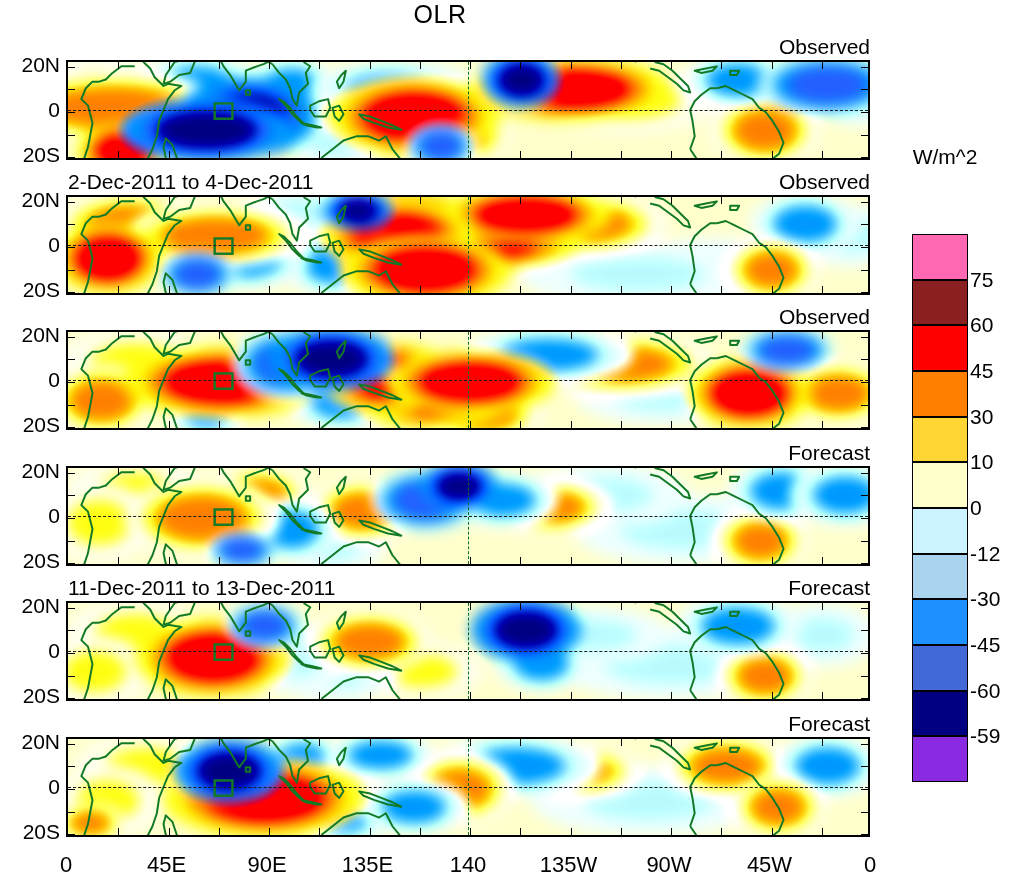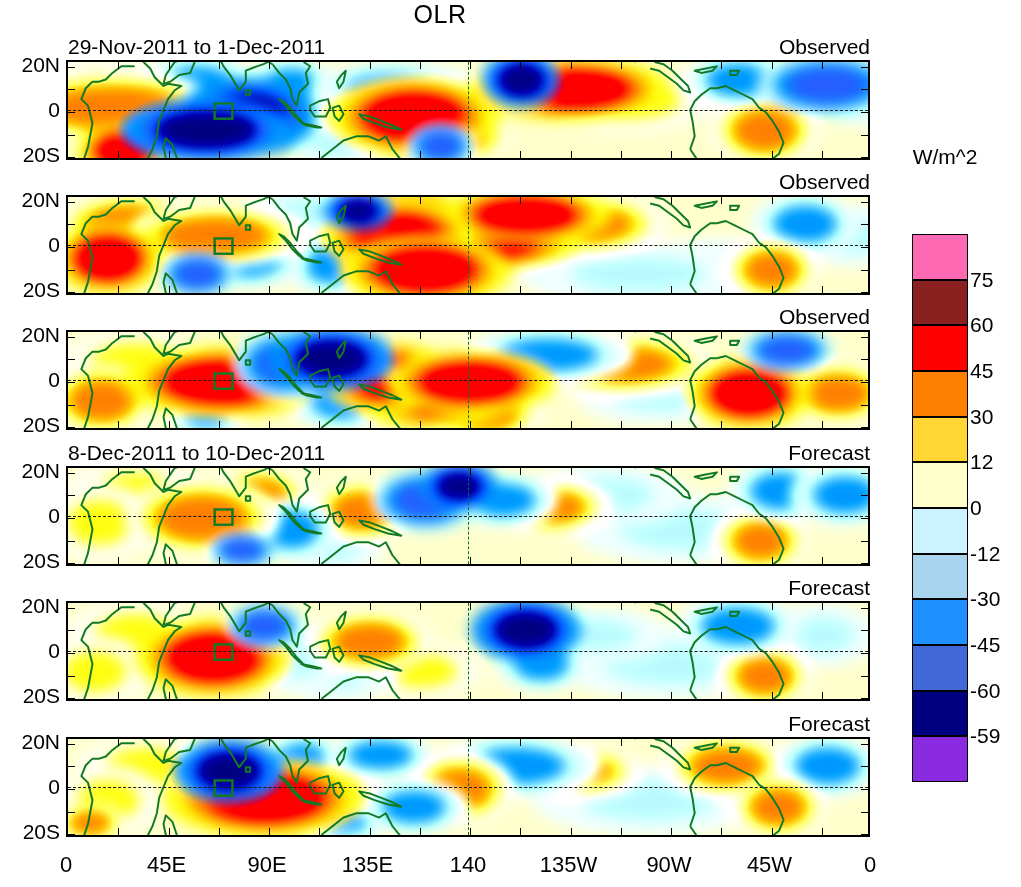--- a/index.html
+++ b/index.html
@@ -90,21 +90,20 @@
   .blob { position:absolute; border-radius:50%; }
   svg.mapsvg { position:absolute; inset:0; width:100%; height:100%; }
 </style>
 </head>
 <body>
 
 <div id="page-title">OLR</div>
 
 <div id="panels-root">
     <div class="panel" style="top: 60px;">
-      <div class="panel-caption">29-Nov-2011 to 1-Dec-2011</div>
       <div class="panel-status">Observed</div>
       <div class="frame">
         <div style="position: absolute; inset: 0px; filter: blur(7px) contrast(1.45);">
           <div class="blob" style="left: 54.1583px; top: 36.3636px; width: 70.35px; height: 63.6364px; background: rgb(255, 255, 204);"></div>
           <div class="blob" style="left: 62.8013px; top: 44.1818px; width: 53.064px; height: 48px; background: rgb(255, 255, 204);"></div>
           <div class="blob" style="left: 69.2333px; top: 50px; width: 40.2px; height: 36.3636px; background: rgb(255, 214, 51);"></div>
           <div class="blob" style="left: -43.55px; top: -7.95455px; width: 140.7px; height: 79.5455px; background: rgb(255, 255, 204);"></div>
           <div class="blob" style="left: -26.264px; top: 1.81818px; width: 106.128px; height: 60px; background: rgb(255, 255, 204);"></div>
           <div class="blob" style="left: -13.4px; top: 9.09091px; width: 80.4px; height: 45.4545px; background: rgb(255, 214, 51);"></div>
           <div class="blob" style="left: 464.533px; top: 6.81818px; width: 187.6px; height: 63.6364px; background: rgb(255, 255, 204);"></div>
@@ -232,20 +231,21 @@
         <div class="tick-y left" style="top: 27.2727px;"></div>
         <div class="tick-y right" style="top: 27.2727px;"></div>
         <div class="tick-y left" style="top: 4.54545px;"></div>
         <div class="tick-y right" style="top: 4.54545px;"></div>
       </div>
       <div class="ylab" style="top: 4.54545px;">20N</div>
       <div class="ylab" style="top: 50px;">0</div>
       <div class="ylab" style="top: 95.4545px;">20S</div>
     </div>
     <div class="panel" style="top: 195px;">
+      <div class="panel-caption">2-Dec-2011 to 4-Dec-2011</div>
       <div class="panel-status">Observed</div>
       <div class="frame">
         <div style="position: absolute; inset: 0px; filter: blur(7px) contrast(1.45);">
           <div class="blob" style="left: 546.05px; top: 40.9091px; width: 203.233px; height: 63.6364px; background: rgb(204, 242, 255);"></div>
           <div class="blob" style="left: 571.019px; top: 48.7273px; width: 153.296px; height: 48px; background: rgb(204, 242, 255);"></div>
           <div class="blob" style="left: 589.6px; top: 54.5455px; width: 116.133px; height: 36.3636px; background: rgb(168, 212, 240);"></div>
           <div class="blob" style="left: 452.25px; top: 45.4545px; width: 234.5px; height: 63.6364px; background: rgb(204, 242, 255);"></div>
           <div class="blob" style="left: 481.06px; top: 53.2727px; width: 176.88px; height: 48px; background: rgb(204, 242, 255);"></div>
           <div class="blob" style="left: 502.5px; top: 59.0909px; width: 134px; height: 36.3636px; background: rgb(168, 212, 240);"></div>
           <div class="blob" style="left: -15.6333px; top: -4.54545px; width: 156.333px; height: 63.6364px; background: rgb(255, 255, 204);"></div>
@@ -496,21 +496,20 @@
         <div class="tick-y left" style="top: 27.2727px;"></div>
         <div class="tick-y right" style="top: 27.2727px;"></div>
         <div class="tick-y left" style="top: 4.54545px;"></div>
         <div class="tick-y right" style="top: 4.54545px;"></div>
       </div>
       <div class="ylab" style="top: 4.54545px;">20N</div>
       <div class="ylab" style="top: 50px;">0</div>
       <div class="ylab" style="top: 95.4545px;">20S</div>
     </div>
     <div class="panel" style="top: 466px;">
-      <div class="panel-caption">8-Dec-2011 to 10-Dec-2011</div>
       <div class="panel-status">Forecast</div>
       <div class="frame">
         <div style="position: absolute; inset: 0px; filter: blur(7px) contrast(1.45);">
           <div class="blob" style="left: -3.35px; top: -9.09091px; width: 140.7px; height: 63.6364px; background: rgb(255, 255, 204);"></div>
           <div class="blob" style="left: 13.936px; top: -1.27273px; width: 106.128px; height: 48px; background: rgb(255, 255, 204);"></div>
           <div class="blob" style="left: 26.8px; top: 4.54545px; width: 80.4px; height: 36.3636px; background: rgb(255, 214, 51);"></div>
           <div class="blob" style="left: 504.733px; top: 25.5682px; width: 218.867px; height: 71.5909px; background: rgb(204, 242, 255);"></div>
           <div class="blob" style="left: 531.623px; top: 34.3636px; width: 165.088px; height: 54px; background: rgb(204, 242, 255);"></div>
           <div class="blob" style="left: 551.633px; top: 40.9091px; width: 125.067px; height: 40.9091px; background: rgb(168, 212, 240);"></div>
           <div class="blob" style="left: 450.017px; top: -4.54545px; width: 171.967px; height: 63.6364px; background: rgb(204, 242, 255);"></div>
@@ -626,20 +625,21 @@
         <div class="tick-y left" style="top: 27.2727px;"></div>
         <div class="tick-y right" style="top: 27.2727px;"></div>
         <div class="tick-y left" style="top: 4.54545px;"></div>
         <div class="tick-y right" style="top: 4.54545px;"></div>
       </div>
       <div class="ylab" style="top: 4.54545px;">20N</div>
       <div class="ylab" style="top: 50px;">0</div>
       <div class="ylab" style="top: 95.4545px;">20S</div>
     </div>
     <div class="panel" style="top: 601px;">
+      <div class="panel-caption">11-Dec-2011 to 13-Dec-2011</div>
       <div class="panel-status">Forecast</div>
       <div class="frame">
         <div style="position: absolute; inset: 0px; filter: blur(7px) contrast(1.45);">
           <div class="blob" style="left: 485.75px; top: 25.5682px; width: 234.5px; height: 71.5909px; background: rgb(204, 242, 255);"></div>
           <div class="blob" style="left: 514.56px; top: 34.3636px; width: 176.88px; height: 54px; background: rgb(204, 242, 255);"></div>
           <div class="blob" style="left: 536px; top: 40.9091px; width: 134px; height: 40.9091px; background: rgb(168, 212, 240);"></div>
           <div class="blob" style="left: -3.35px; top: -3.97727px; width: 140.7px; height: 71.5909px; background: rgb(255, 255, 204);"></div>
           <div class="blob" style="left: 13.936px; top: 4.81818px; width: 106.128px; height: 54px; background: rgb(255, 255, 204);"></div>
           <div class="blob" style="left: 26.8px; top: 11.3636px; width: 80.4px; height: 40.9091px; background: rgb(255, 214, 51);"></div>
           <div class="blob" style="left: -27.9167px; top: 32.3864px; width: 109.433px; height: 71.5909px; background: rgb(255, 255, 204);"></div>
@@ -909,20 +909,20 @@
     <div class="band" style="top: 274px; height: 45.6667px; background: rgb(204, 242, 255);"></div>
     <div class="band" style="top: 319.667px; height: 45.6667px; background: rgb(168, 212, 240);"></div>
     <div class="band" style="top: 365.333px; height: 45.6667px; background: rgb(30, 144, 255);"></div>
     <div class="band" style="top: 411px; height: 45.6667px; background: rgb(65, 105, 216);"></div>
     <div class="band" style="top: 456.667px; height: 45.6667px; background: rgb(0, 0, 128);"></div>
     <div class="band" style="top: 502.333px; height: 45.6667px; background: rgb(138, 43, 226);"></div>
     <div class="cbar-tick-label" style="top: 45.6667px;">75</div>
     <div class="cbar-tick-label" style="top: 91.3333px;">60</div>
     <div class="cbar-tick-label" style="top: 137px;">45</div>
     <div class="cbar-tick-label" style="top: 182.667px;">30</div>
-    <div class="cbar-tick-label" style="top: 228.333px;">12</div>
+    <div class="cbar-tick-label" style="top: 228.333px;">10</div>
     <div class="cbar-tick-label" style="top: 274px;">0</div>
     <div class="cbar-tick-label" style="top: 319.667px;">-12</div>
     <div class="cbar-tick-label" style="top: 365.333px;">-30</div>
     <div class="cbar-tick-label" style="top: 411px;">-45</div>
     <div class="cbar-tick-label" style="top: 456.667px;">-60</div>
     <div class="cbar-tick-label" style="top: 502.333px;">-59</div>
   </div>
 
 </body></html>

